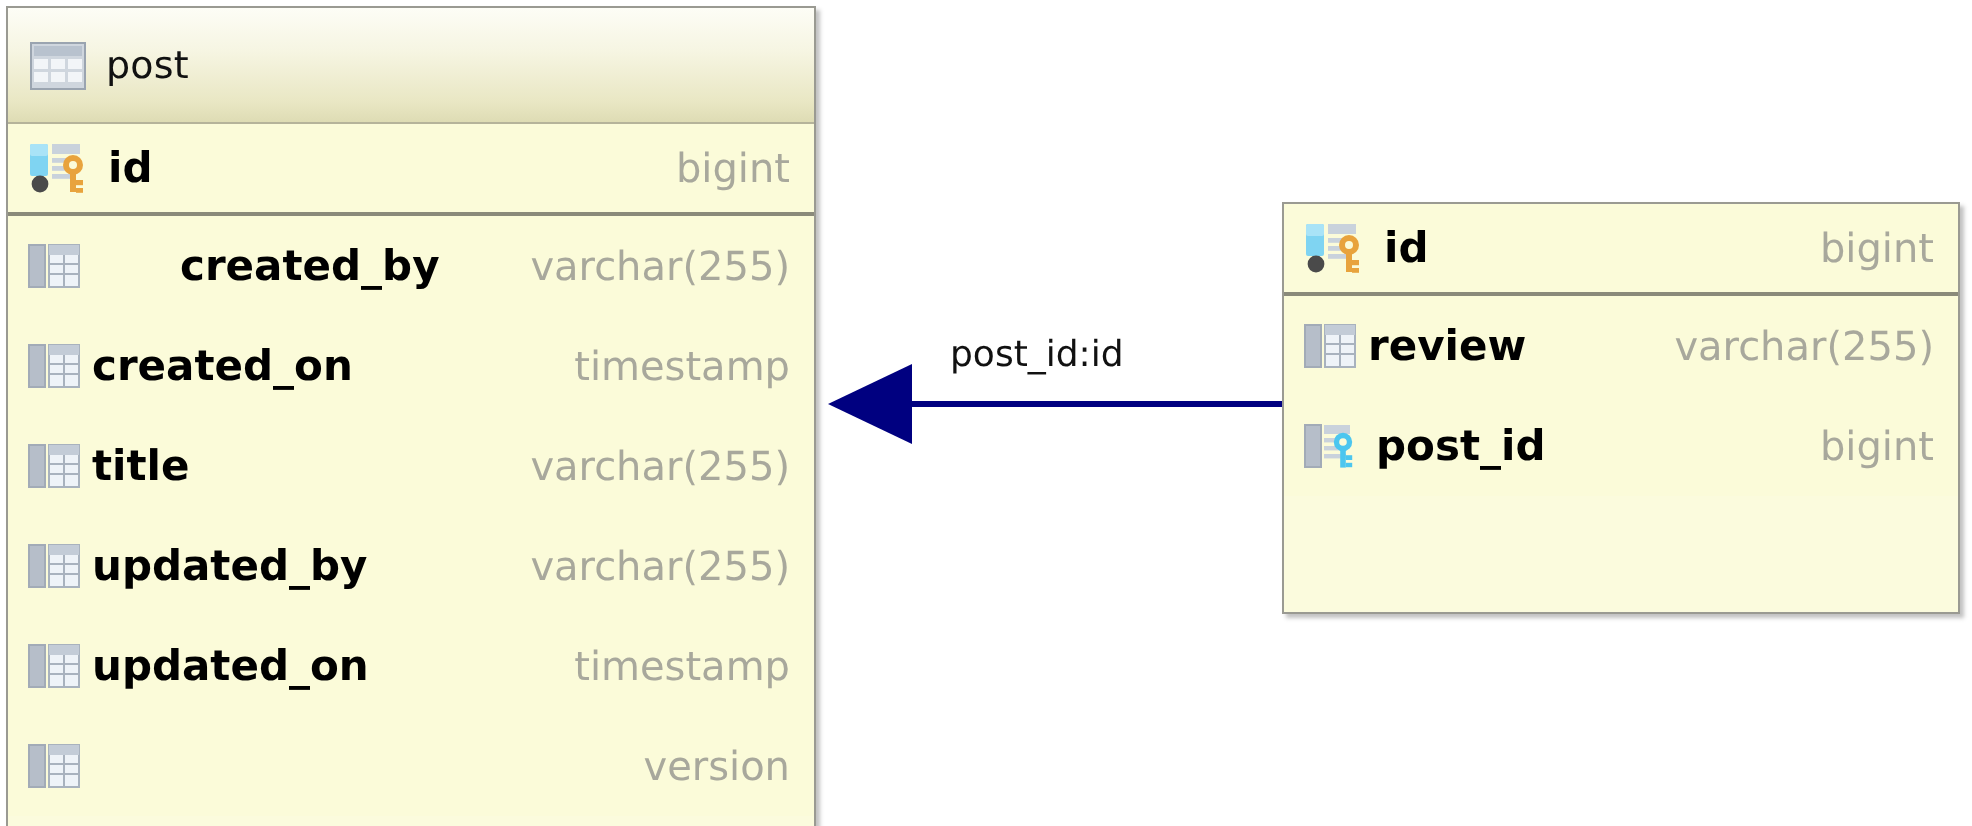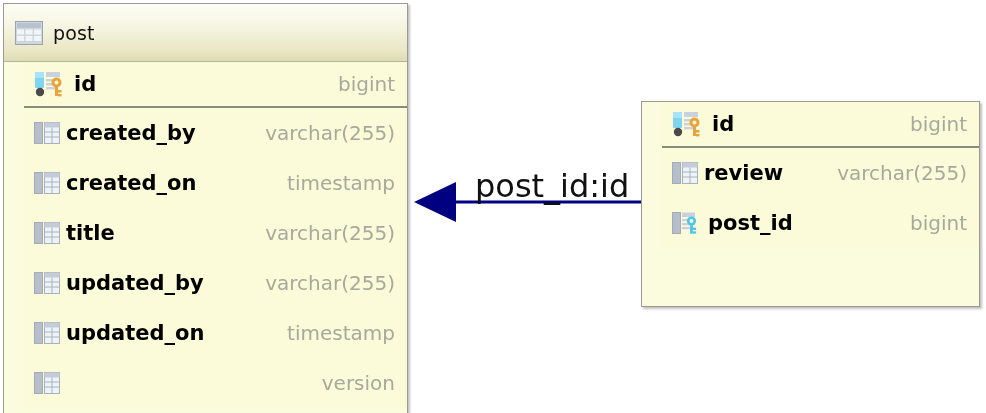--- a/index.html
+++ b/index.html
@@ -44,21 +44,21 @@
   }
   .entity-title {
     font-size: 19px;
     color: #111111;
     letter-spacing: 0.1px;
     white-space: nowrap;
     padding-left: 10px;
     font-weight: 400;
   }
 
-  .entity-body { display: block; padding-left: 20px; }
+  .entity-body { display: block; }
 
   .attr-row {
     display: flex;
     align-items: center;
     box-sizing: border-box;
     padding-left: 10px;
     padding-right: 12px;
     background: #fbfbd9;
   }
   .attr-row.pk-sep {
@@ -86,21 +86,21 @@
   
   .relationship {
     position: absolute;
     left: 0; top: 0;
     width: 986px;
     height: 413px;
     pointer-events: none;
   }
   .rel-label {
     position: absolute;
-    font-size: 32px;
+    font-size: 18px;
     color: #111111;
     white-space: nowrap;
     font-family: "DejaVu Sans", "Liberation Sans", sans-serif;
   }
 </style>
 </head>
 <body>
 
 <div id="diagram-canvas">
 
@@ -144,21 +144,21 @@
               <rect x="21" y="15" width="3" height="10"></rect>
               <rect x="24" y="19" width="3.5" height="2.6"></rect>
               <rect x="24" y="23" width="3.5" height="2.4"></rect>
             </g>
           </svg>
         </span>
         <span class="attr-name">id</span>
         <span class="attr-type">bigint</span>
       </div>
 
-      <div class="attr-row" style="height:50px;">
+      <div class="attr-row" style="height:50px;gap:44px;">
         <span class="icon">
           <svg width="26" height="24" viewBox="0 0 26 24">
             <rect x="0.5" y="1.5" width="8" height="21" fill="#b6bec9" stroke="#a2abb7"></rect>
             <rect x="10.5" y="1.5" width="15" height="21" fill="#eef3f8" stroke="#a8b2be"></rect>
             <rect x="10.5" y="1.5" width="15" height="5" fill="#c3ccd7"></rect>
             <g stroke="#a8b2be" stroke-width="1">
               <line x1="10.5" y1="11" x2="25.5" y2="11"></line>
               <line x1="10.5" y1="16" x2="25.5" y2="16"></line>
               <line x1="18" y1="6.5" x2="18" y2="22.5"></line>
             </g>

